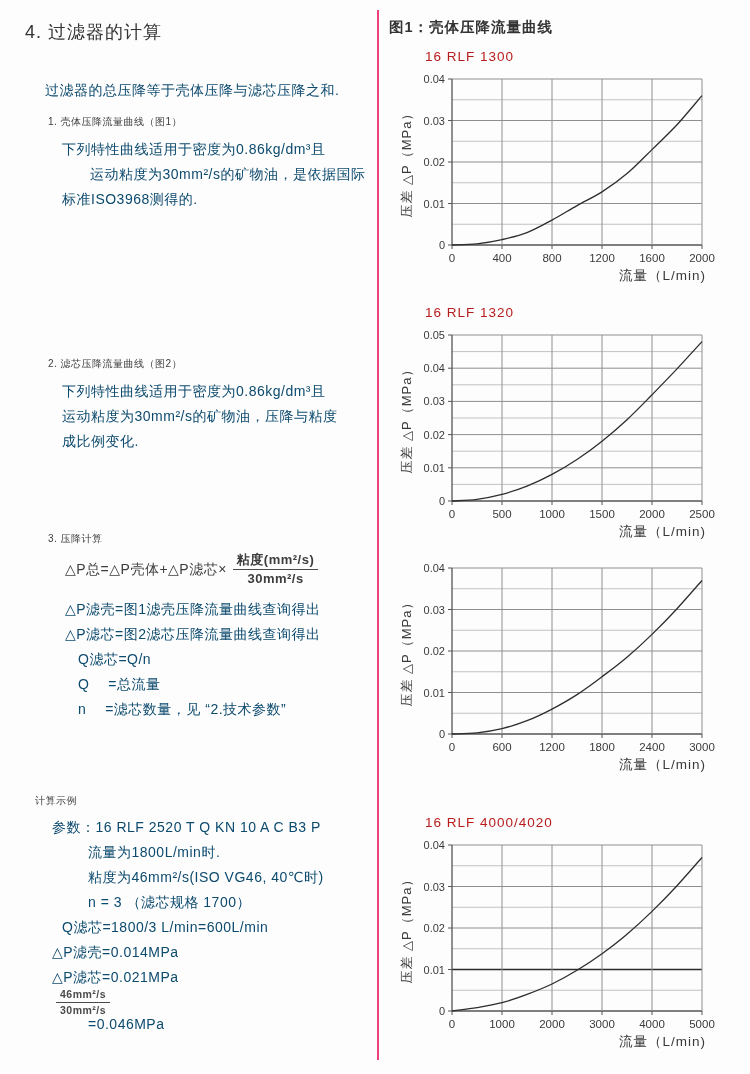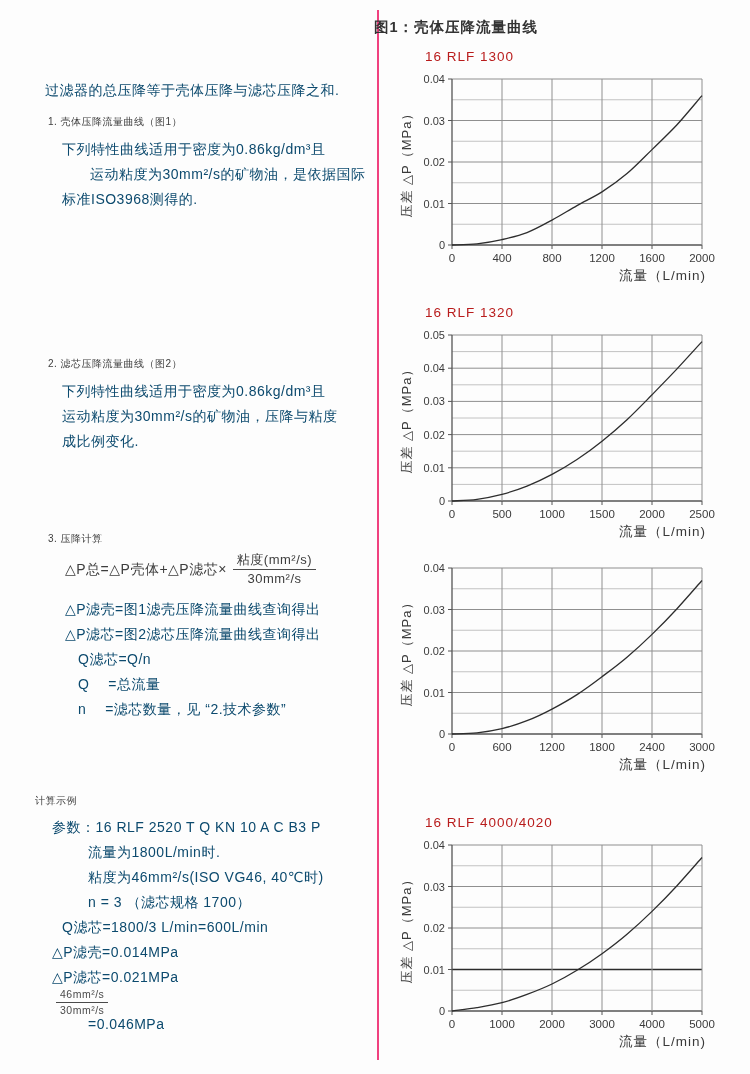--- a/index.html
+++ b/index.html
@@ -6,35 +6,36 @@
   #page{
     position:relative;width:750px;height:1074px;background:#fdfdfd;
     font-family:"Liberation Sans","DejaVu Sans",sans-serif;
     color:#3b3b3b;overflow:hidden;
   }
   .abs{position:absolute;white-space:nowrap;}
   .h1{font-size:18px;font-weight:500;letter-spacing:1px;color:#333;}
   .body-line{font-size:14px;letter-spacing:0.5px;color:#0c4a6e;}
   .sec-head{font-size:10px;letter-spacing:0.5px;color:#3d3d3d;}
   .formula-row{display:flex;align-items:center;font-size:14px;color:#3d3d3d;letter-spacing:0.5px;}
-  .frac{display:inline-block;text-align:center;margin-left:6px;font-size:13px;line-height:1.25;}
+  .frac{display:inline-block;text-align:center;margin-left:6px;font-size:13px;line-height:1.25;font-weight:bold;}
   .frac .num{display:block;border-bottom:1.3px solid #4a4a4a;padding:0 4px 1px 4px;}
   .frac .den{display:block;padding-top:1px;}
   .frac.small{font-size:10.5px;line-height:1.2;margin-left:4px;color:#4a4a4a;}
   .divider{position:absolute;left:377px;top:10px;width:2px;height:1050px;background:#f0417f;}
   .fig-title{font-size:14.5px;font-weight:bold;letter-spacing:1px;color:#333;}
   .chart-block{position:absolute;left:398px;width:350px;}
   .chart-title{font-size:13.5px;color:#b91c1c;letter-spacing:1px;padding-left:27px;height:22px;}
   svg text{font-family:"Liberation Sans","DejaVu Sans",sans-serif;}
 </style>
 </head>
 <body>
 
 <div id="page">
 
+  <div class="abs h1" style="left:25px;top:20px;">4. 过滤器的计算</div>
 
   <div class="abs body-line" style="left:45px;top:82px;">过滤器的总压降等于壳体压降与滤芯压降之和.</div>
 
   <div class="abs sec-head" style="left:48px;top:115px;">1. 壳体压降流量曲线（图1）</div>
   <div class="abs body-line" style="left:62px;top:141px;">下列特性曲线适用于密度为0.86kg/dm³且</div>
   <div class="abs body-line" style="left:62px;top:166px;margin-left:28px;">运动粘度为30mm²/s的矿物油，是依据国际</div>
   <div class="abs body-line" style="left:62px;top:191px;">标准ISO3968测得的.</div>
 
   <div class="abs sec-head" style="left:48px;top:357px;">2. 滤芯压降流量曲线（图2）</div>
   <div class="abs body-line" style="left:62px;top:383px;">下列特性曲线适用于密度为0.86kg/dm³且</div>
@@ -66,21 +67,21 @@
   <div class="abs formula-row" style="left:52px;top:988px;">
     <span class="frac small">
       <span class="num">46mm²/s</span>
       <span class="den">30mm²/s</span>
     </span>
   </div>
   <div class="abs body-line" style="left:88px;top:1016px;">=0.046MPa</div>
 
   <div class="divider"></div>
 
-  <div class="abs fig-title" style="left:374px;top:18px;">图1：壳体压降流量曲线</div>
+  <div class="abs fig-title" style="left:389px;top:18px;">图1：壳体压降流量曲线</div>
 
   <div class="chart-block" style="top:49px;">
     <div class="chart-title">16 RLF 1300</div>
     <div><svg width="350" height="214">
           <line x1="54" y1="174" x2="304" y2="174" stroke="#555555" stroke-width="1.3"></line>
           <line x1="54" y1="153.25" x2="304" y2="153.25" stroke="#c2c2c2" stroke-width="1"></line>
           <line x1="54" y1="132.5" x2="304" y2="132.5" stroke="#8f8f8f" stroke-width="1"></line>
           <line x1="54" y1="111.75" x2="304" y2="111.75" stroke="#c2c2c2" stroke-width="1"></line>
           <line x1="54" y1="91" x2="304" y2="91" stroke="#8f8f8f" stroke-width="1"></line>
           <line x1="54" y1="70.25" x2="304" y2="70.25" stroke="#c2c2c2" stroke-width="1"></line>

